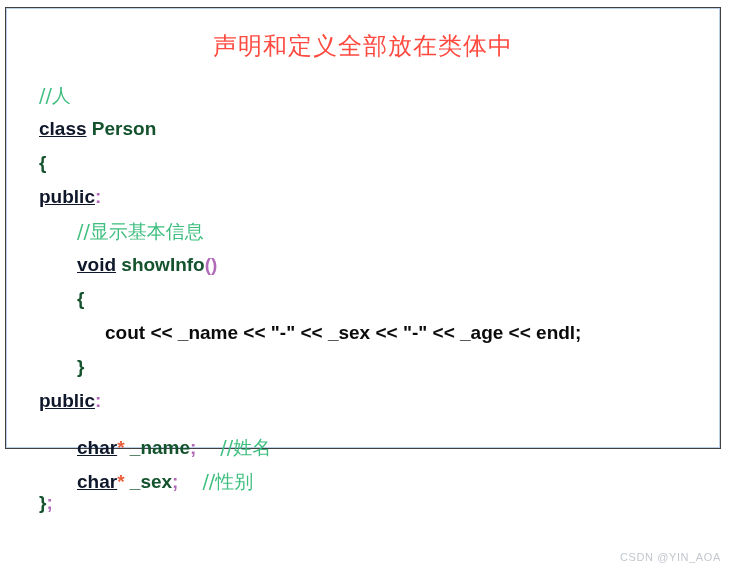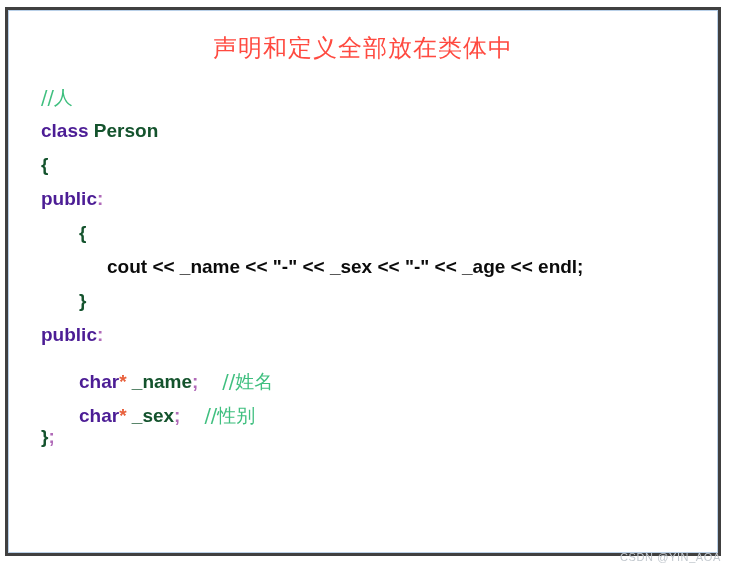--- a/index.html
+++ b/index.html
@@ -12,24 +12,24 @@
     height: 576px;
     overflow: hidden;
     font-family: "Liberation Sans", sans-serif;
   }
 
   #snippet-frame {
     position: absolute;
     left: 5px;
     top: 7px;
     width: 716px;
-    height: 549px;
+    height: 442px;
     box-sizing: border-box;
     background: #ffffff;
-    border: 3px solid #404040;
+    border: 1px solid #404040;
     box-shadow: inset 0 0 0 1px #b9d0e8;
     padding-left: 29px;
   }
 
   #code-title {
     position: absolute;
     left: 0;
     top: 22px;
     width: 100%;
     text-align: center;
@@ -54,21 +54,21 @@
     white-space: pre;
     font-size: 19px;
     font-weight: bold;
     font-family: "Liberation Sans", sans-serif;
     color: #0b0b0b;
   }
 
   .ind1 { padding-left: 38px; }
   .ind2 { padding-left: 66px; }
 
-  .tok-kw      { color: #4c1d95; }
+  .tok-kw      { color: #0f172a; text-decoration: underline; }
   .tok-id      { color: #14532d; }
   .tok-punct   { color: #b06ab8; }
   .tok-star    { color: #e8603c; }
   .tok-comment { color: #3fbf7f; font-weight: normal;
                  font-family: "DejaVu Sans", "Liberation Sans", sans-serif; }
   .tok-plain   { color: #0b0b0b; }
 
   .inline-comment {
     display: inline-block;
     color: #3fbf7f;
@@ -97,20 +97,22 @@
 
 <div id="snippet-frame">
 
   <div id="code-title">声明和定义全部放在类体中</div>
 
   <div id="code-block">
       <div class="code-line ind0"><span class="tok-comment">//人</span></div>
       <div class="code-line ind0"><span class="tok-kw">class</span><span class="tok-plain"> </span><span class="tok-id">Person</span></div>
       <div class="code-line ind0"><span class="tok-id">{</span></div>
       <div class="code-line ind0"><span class="tok-kw">public</span><span class="tok-punct">:</span></div>
+      <div class="code-line ind1"><span class="tok-comment">//显示基本信息</span></div>
+      <div class="code-line ind1"><span class="tok-kw">void</span><span class="tok-plain"> </span><span class="tok-id">showInfo</span><span class="tok-punct">()</span></div>
       <div class="code-line ind1"><span class="tok-id">{</span></div>
       <div class="code-line ind2"><span class="tok-plain">cout &lt;&lt; _name &lt;&lt; "-" &lt;&lt; _sex &lt;&lt; "-" &lt;&lt; _age &lt;&lt; endl;</span></div>
       <div class="code-line ind1"><span class="tok-id">}</span></div>
       <div class="code-line ind0"><span class="tok-kw">public</span><span class="tok-punct">:</span></div>
       <div class="code-line ind1"><span class="tok-kw">char</span><span class="tok-star">*</span><span class="tok-plain"> </span><span class="tok-id">_name</span><span class="tok-punct">;</span><span class="inline-comment cmt-col">//姓名</span></div>
       <div class="code-line ind1"><span class="tok-kw">char</span><span class="tok-star">*</span><span class="tok-plain"> </span><span class="tok-id">_sex</span><span class="tok-punct">;</span><span class="inline-comment cmt-col">//性别</span></div>
       <div class="code-line ind0"><span class="tok-id">}</span><span class="tok-punct">;</span></div>
     </div>
 
 </div>

